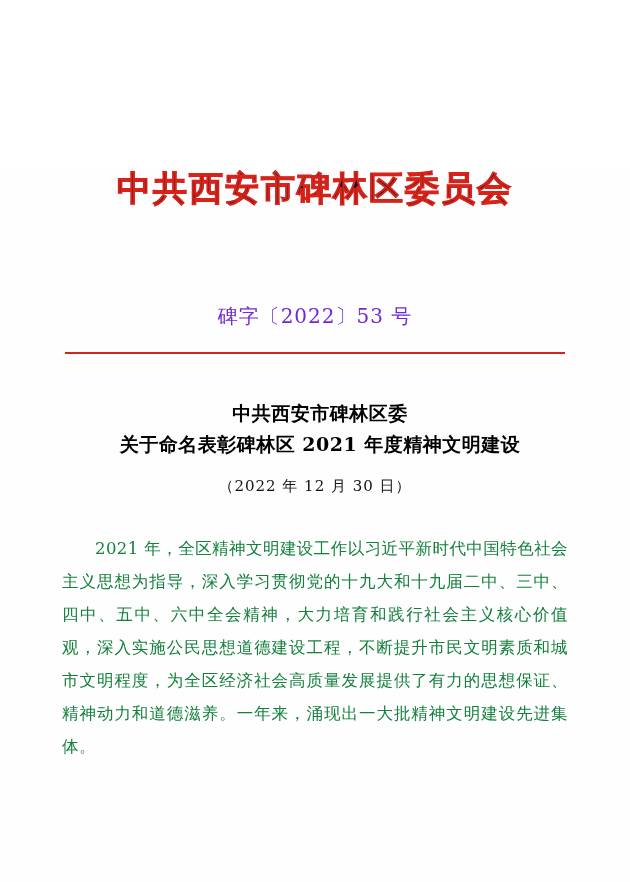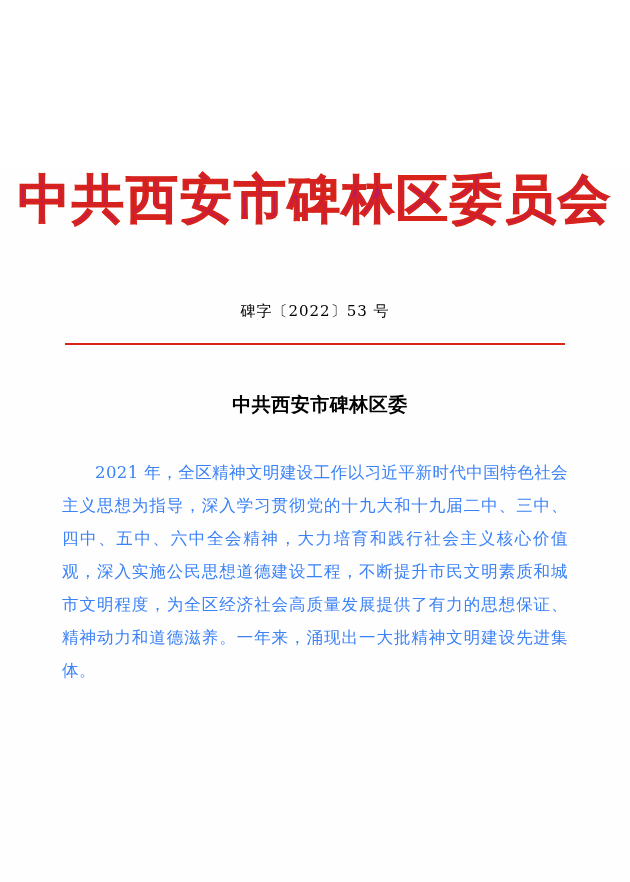--- a/index.html
+++ b/index.html
@@ -15,35 +15,35 @@
   }
   .page {
     position: relative;
     width: 630px;
     height: 882px;
     background: #fefefe;
     box-sizing: border-box;
   }
   .masthead {
     text-align: center;
-    color: #be185d;
+    color: #0f172a;
     font-family: "DejaVu Serif", serif;
     font-weight: bold;
-    font-size: 52px;
+    font-size: 34px;
     letter-spacing: 2px;
     line-height: 1.2;
     margin-top: 168px;
     white-space: nowrap;
     -webkit-text-stroke: 1px #d8231b;
   }
   .doc-number {
     text-align: center;
-    font-size: 15px;
-    color: #000000;
-    margin-top: 72px;
+    font-size: 20px;
+    color: #6d28d9;
+    margin-top: 94px;
     letter-spacing: 1px;
     font-family: "DejaVu Serif", serif;
   }
   .red-rule {
     width: 500px;
     height: 2px;
     background: #d8231b;
     margin: 22px auto 0 auto;
   }
   .title-block {
@@ -63,21 +63,21 @@
     text-align: center;
     font-size: 15px;
     margin-top: 18px;
     color: #111;
     letter-spacing: 1px;
   }
   .body-block {
     margin: 36px 62px 0 62px;
     font-size: 16.5px;
     line-height: 2.0;
-    color: #3b82f6;
+    color: #15803d;
     text-align: justify;
     text-justify: inter-ideograph;
     letter-spacing: 0.4px;
   }
   .body-para {
     text-indent: 2em;
     margin: 0;
   }
 </style>
 </head>
@@ -86,20 +86,22 @@
 <div class="page">
 
   <div class="masthead">中共西安市碑林区委员会</div>
 
   <div class="doc-number">碑字〔2022〕53 号</div>
 
   <div class="red-rule"></div>
 
   <div class="title-block">
     <span class="title-line">中共西安市碑林区委</span>
+    <span class="title-line">关于命名表彰碑林区 2021 年度精神文明建设</span>
   </div>
 
+  <div class="date-line">（2022 年 12 月 30 日）</div>
 
   <div class="body-block">
     <p class="body-para">2021 年，全区精神文明建设工作以习近平新时代中国特色社会主义思想为指导，深入学习贯彻党的十九大和十九届二中、三中、四中、五中、六中全会精神，大力培育和践行社会主义核心价值观，深入实施公民思想道德建设工程，不断提升市民文明素质和城市文明程度，为全区经济社会高质量发展提供了有力的思想保证、精神动力和道德滋养。一年来，涌现出一大批精神文明建设先进集体。</p>
   </div>
 
 </div>
 
 </body></html>

